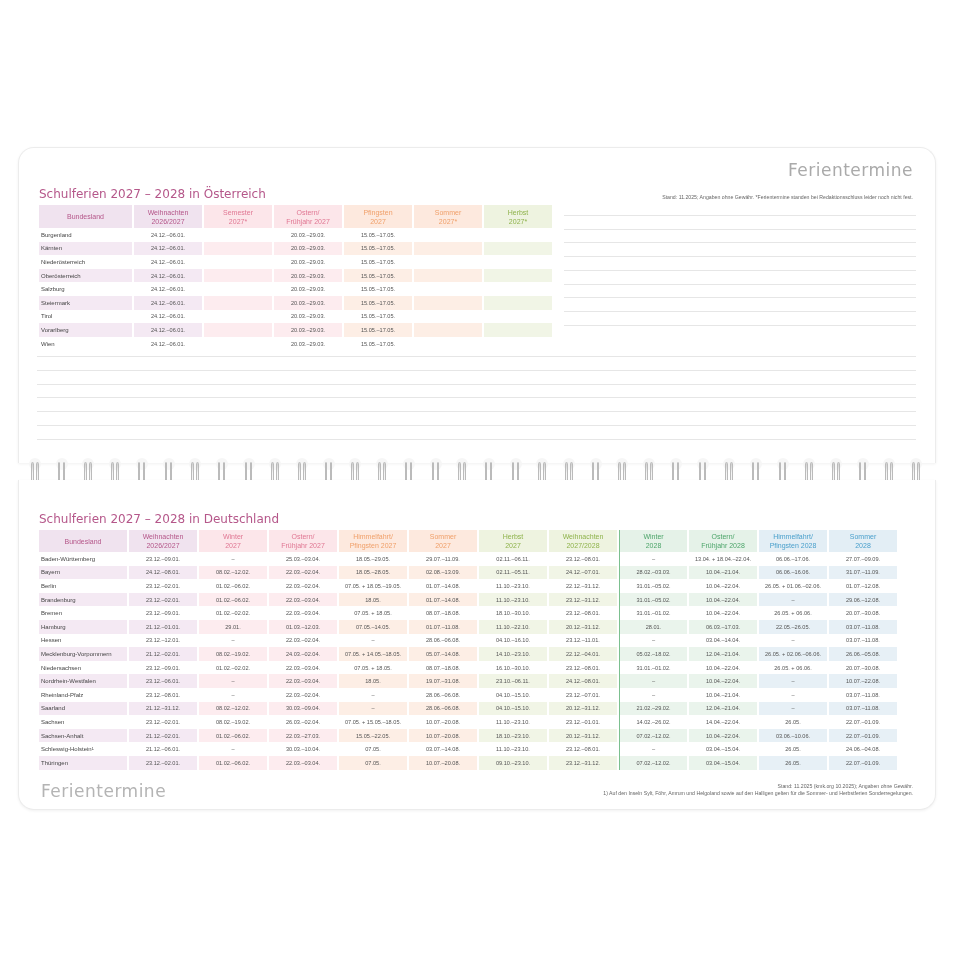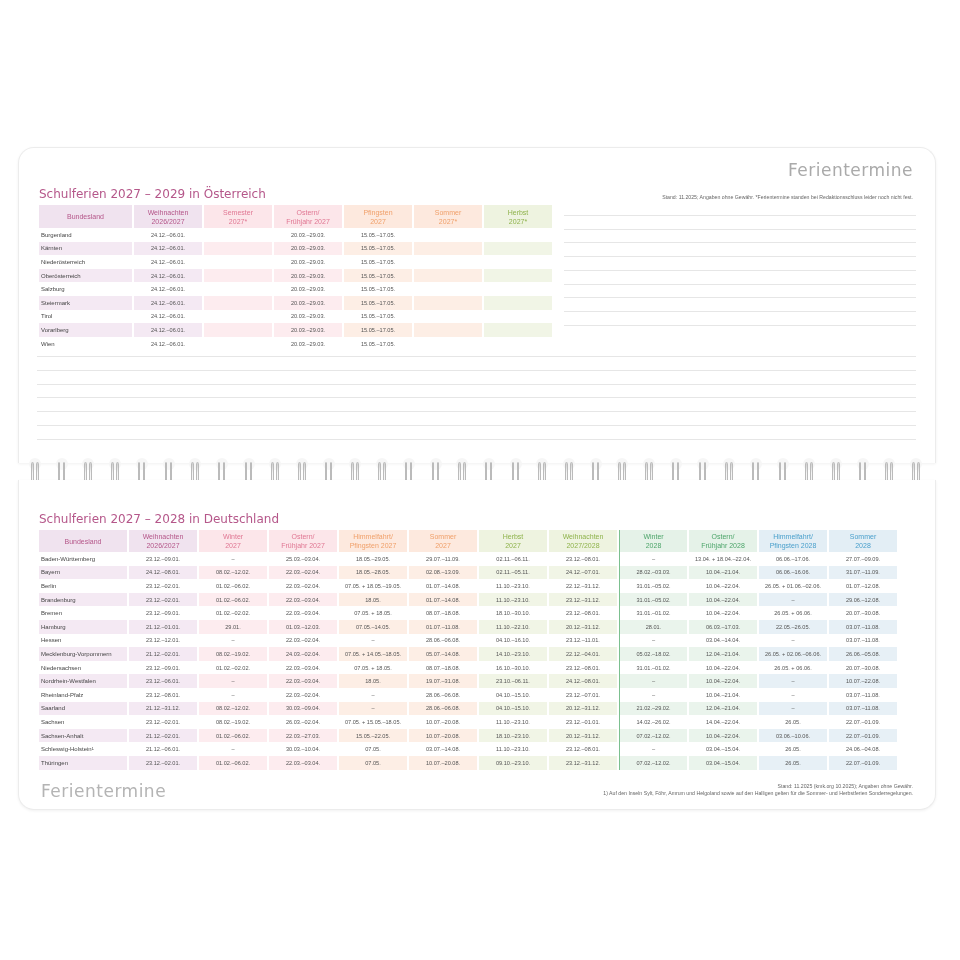--- a/index.html
+++ b/index.html
@@ -77,21 +77,21 @@
   .foot-de {
     position: absolute; right: 22px; bottom: 12px; text-align: right;
     font-family: "Liberation Sans", sans-serif; font-size: 5.2px; color: #666; line-height: 7px;
   }
 </style>
 </head>
 <body>
 
 <div class="page page-top">
   <div class="brand-top">Ferientermine</div>
-  <div class="section-title t-at">Schulferien 2027 – 2029 in Österreich</div>
+  <div class="section-title t-at">Schulferien 2027 – 2028 in Österreich</div>
   <div class="note-top">Stand: 11.2025; Angaben ohne Gewähr. *Ferientermine standen bei Redaktionsschluss leider noch nicht fest.</div>
 
   <table class="tbl-at">
     <thead id="at-head">
         <tr>
           <th class="h-purple" style="width: 93px;">
             <div>Bundesland</div>
             <div></div>
           </th>
           <th class="h-purple" style="width: 68px;">

